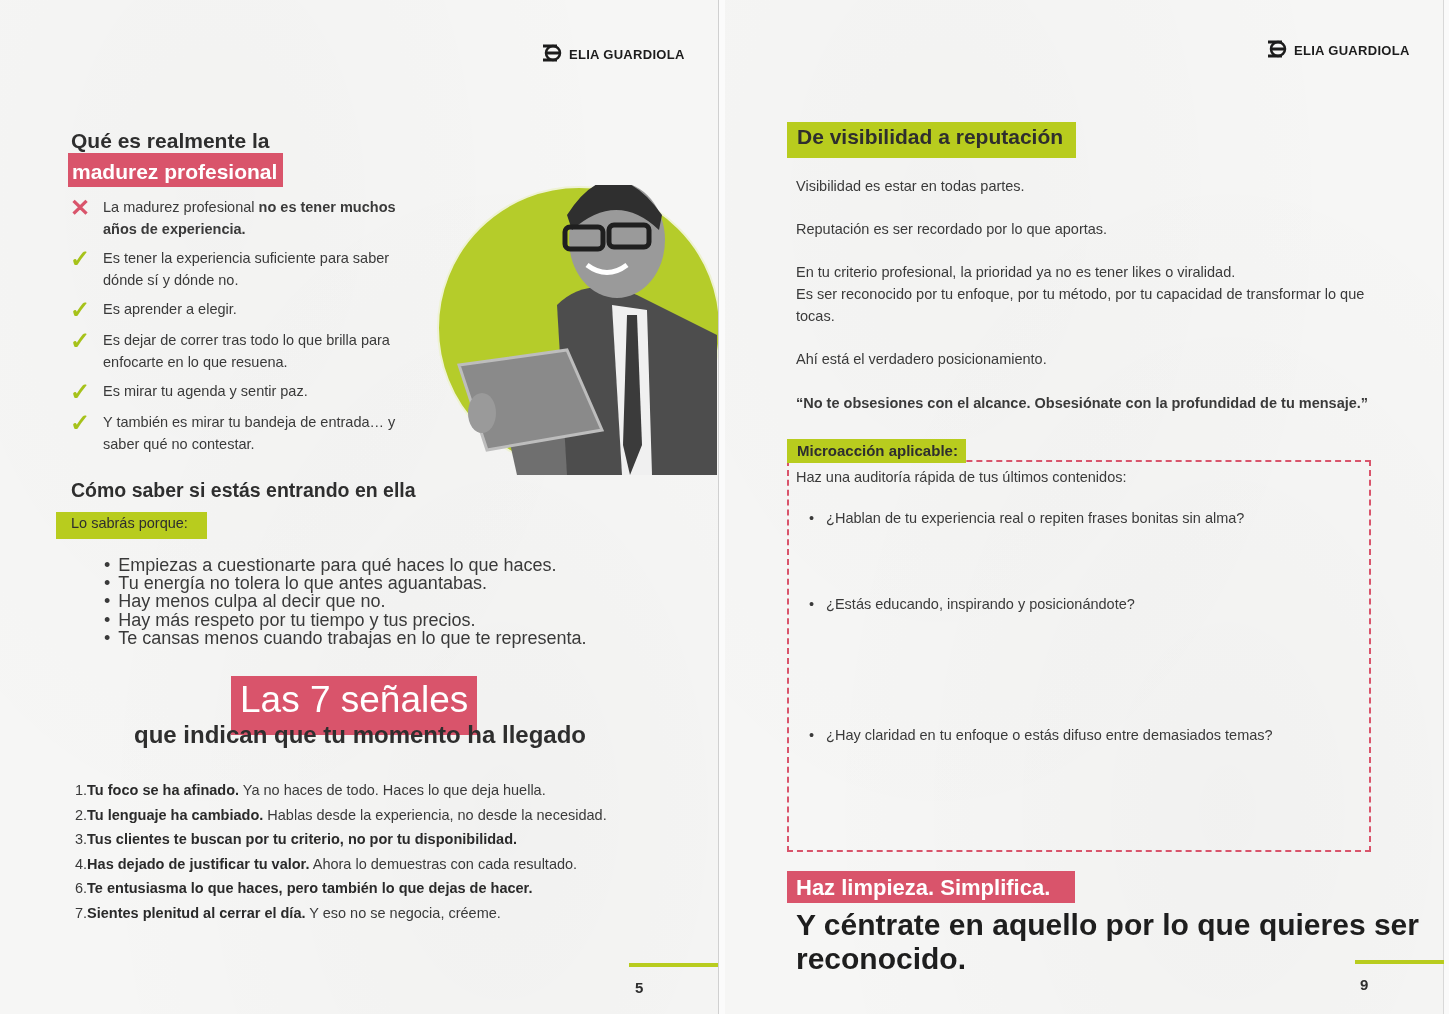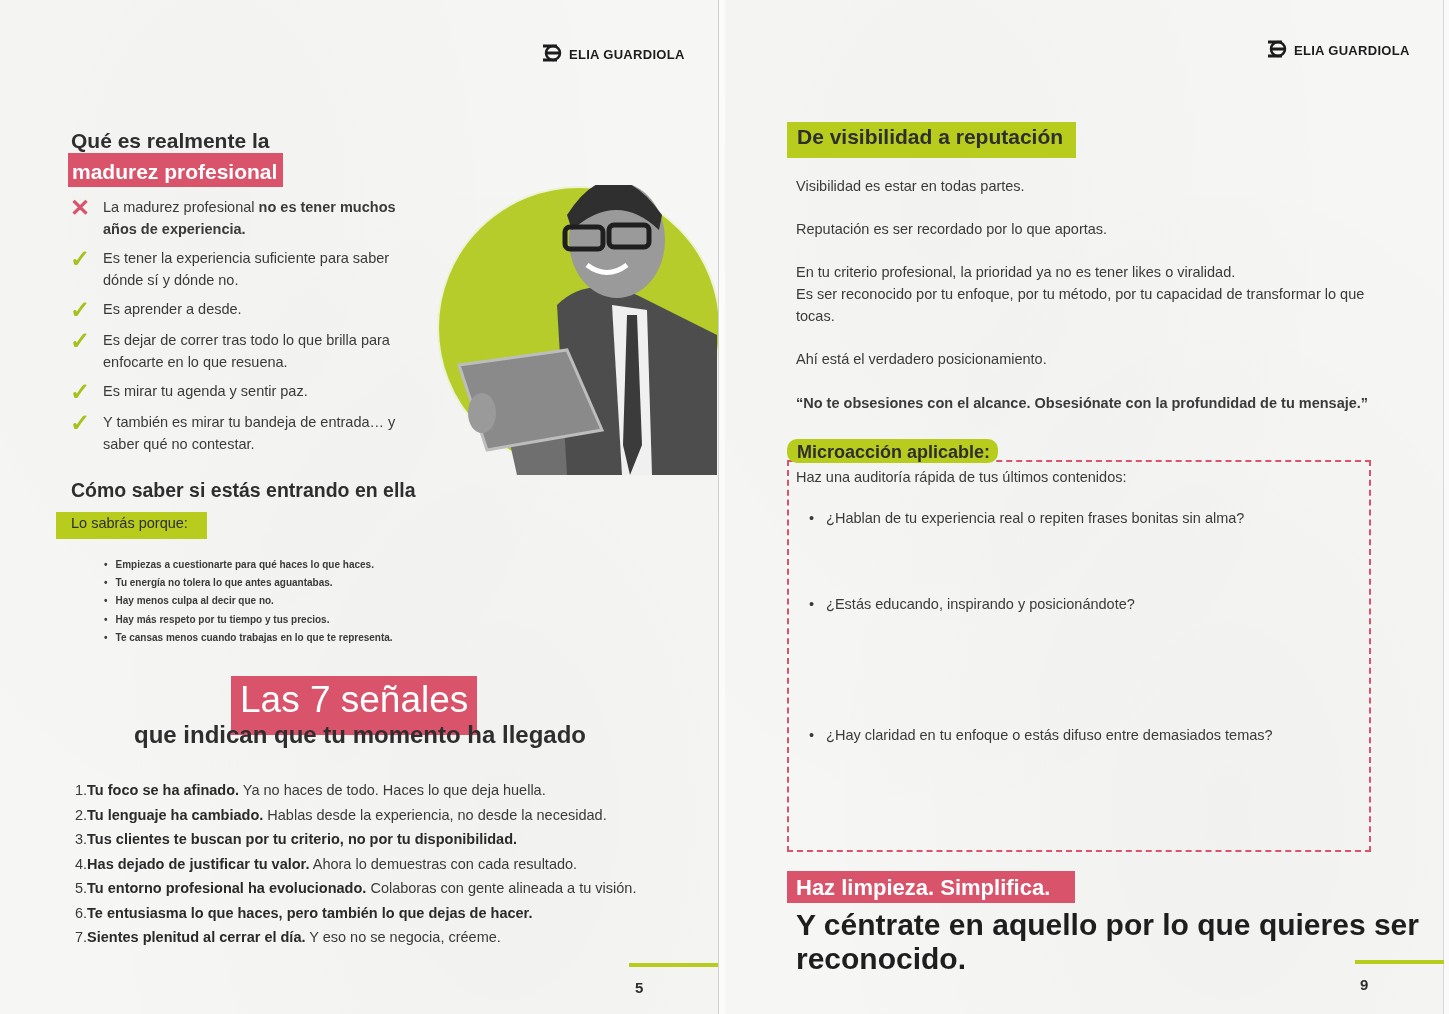--- a/index.html
+++ b/index.html
@@ -22,21 +22,21 @@
   .lime-bg { background: #b8cc1e; }
   .pink-text { color: #d9546b; }
 
   .check-list { position: absolute; left: 70px; top: 196px; width: 360px; list-style: none; }
   .check-list li { display: flex; align-items: flex-start; font-size: 14.5px; line-height: 22px; margin-bottom: 7px; color: #3a3a3a; }
   .check-list .mark { width: 33px; flex: 0 0 33px; font-size: 24px; line-height: 24px; font-weight: bold; }
   .mark.check { color: #a6c21a; }
   .mark.cross { color: #d9546b; }
 
   .bullets { position: absolute; left: 104px; top: 556px; list-style: none; }
-  .bullets li { font-size: 10px; line-height: 18.2px; color: #3a3a3a; font-weight: bold; }
+  .bullets li { font-size: 18px; line-height: 18.2px; color: #3a3a3a; }
   .bullets li::before { content: "•"; margin-right: 8px; }
 
   .signals { position: absolute; left: 75px; top: 778px; list-style: none; width: 600px; }
   .signals li { font-size: 14.5px; line-height: 24.5px; color: #3a3a3a; }
   .signals b { color: #2a2a2a; }
 
   .body-text { position: absolute; left: 796px; font-size: 14.5px; line-height: 22px; color: #3a3a3a; width: 580px; }
 
   .dashed-box { position: absolute; left: 787px; top: 460px; width: 584px; height: 392px; border: 2px dashed #d9546b; }
   .q-item { position: absolute; left: 809px; font-size: 14.5px; color: #3a3a3a; }
@@ -66,21 +66,21 @@
     <li>
         <span class="mark cross">✕</span>
         <span><span>La madurez profesional </span><b>no es tener muchos años de experiencia.</b></span>
       </li>
     <li>
         <span class="mark check">✓</span>
         <span>Es tener la experiencia suficiente para saber dónde sí y dónde no.</span>
       </li>
     <li>
         <span class="mark check">✓</span>
-        <span>Es aprender a desde.</span>
+        <span>Es aprender a elegir.</span>
       </li>
     <li>
         <span class="mark check">✓</span>
         <span>Es dejar de correr tras todo lo que brilla para enfocarte en lo que resuena.</span>
       </li>
     <li>
         <span class="mark check">✓</span>
         <span>Es mirar tu agenda y sentir paz.</span>
       </li>
     <li>
@@ -116,21 +116,20 @@
   </ul>
 
   <div class="abs pink-bg" style="left:231px; top:676px; height:59px; padding:0 9px; font-size:37px; line-height:48px;">Las 7 señales</div>
   <div class="abs h-dark" style="left:134px; top:721px; font-size:24px;">que indican que tu momento ha llegado</div>
 
   <ol class="signals">
     <li><span>1.</span><b>Tu foco se ha afinado.</b><span> Ya no haces de todo. Haces lo que deja huella.</span></li>
     <li><span>2.</span><b>Tu lenguaje ha cambiado.</b><span> Hablas desde la experiencia, no desde la necesidad.</span></li>
     <li><span>3.</span><b>Tus clientes te buscan por tu criterio, no por tu disponibilidad.</b><span></span></li>
     <li><span>4.</span><b>Has dejado de justificar tu valor.</b><span> Ahora lo demuestras con cada resultado.</span></li>
-    <li><span>5.</span><b>Tu entorno profesional ha evolucionado.</b><span> Colaboras con gente alineada a tu visión.</span></li>
     <li><span>6.</span><b>Te entusiasma lo que haces, pero también lo que dejas de hacer.</b><span></span></li>
     <li><span>7.</span><b>Sientes plenitud al cerrar el día.</b><span> Y eso no se negocia, créeme.</span></li>
   </ol>
 
   <div class="footer-bar" style="left:629px; top:963px; width:89px;"></div>
   <div class="page-num" style="left:635px; top:979px;">5</div>
 </div>
 
 <div class="divider"></div>
 
@@ -147,21 +146,21 @@
 <div class="abs lime-bg h-dark" style="left:787px; top:122px; height:36px; padding:3px 13px 0 10px; font-size:21px;">De visibilidad a reputación</div>
 
 <div class="body-text" style="top:175px;">Visibilidad es estar en todas partes.</div>
 <div class="body-text" style="top:218px;">Reputación es ser recordado por lo que aportas.</div>
 <div class="body-text" style="top:261px;">En tu criterio profesional, la prioridad ya no es tener likes o viralidad.</div>
 <div class="body-text" style="top:283px;">Es ser reconocido por tu enfoque, por tu método, por tu capacidad de transformar lo que tocas.</div>
 <div class="body-text" style="top:348px;">Ahí está el verdadero posicionamiento.</div>
 <div class="body-text pink-text" style="top:392px; font-weight:bold; width:620px;">“No te obsesiones con el alcance. Obsesiónate con la profundidad de tu mensaje.”</div>
 
 <div class="dashed-box"></div>
-<div class="abs lime-bg h-dark" style="left:787px; top:439px; height:24px; padding:3px 8px 0 10px; font-size:18px;border-radius:10px;">Microacción aplicable:</div>
+<div class="abs lime-bg h-dark" style="left:787px; top:439px; height:24px; padding:3px 8px 0 10px; font-size:15px;">Microacción aplicable:</div>
 <div class="body-text" style="top:466px;">Haz una auditoría rápida de tus últimos contenidos:</div>
 <div class="q-item" style="top:510px;">¿Hablan de tu experiencia real o repiten frases bonitas sin alma?</div>
 <div class="q-item" style="top:596px;">¿Estás educando, inspirando y posicionándote?</div>
 <div class="q-item" style="top:727px;">¿Hay claridad en tu enfoque o estás difuso entre demasiados temas?</div>
 
 <div class="abs pink-bg" style="left:787px; top:871px; height:32px; padding:4px 25px 0 9px; font-size:22px; font-weight:bold;">Haz limpieza. Simplifica.</div>
 <div class="abs" style="left:796px; top:908px; font-size:30px; font-weight:bold; color:#1e1e1e;">Y céntrate en aquello por lo que quieres ser reconocido.</div>
 
 <div class="footer-bar" style="left:1355px; top:960px; width:89px;"></div>
 <div class="page-num" style="left:1360px; top:976px;">9</div>

